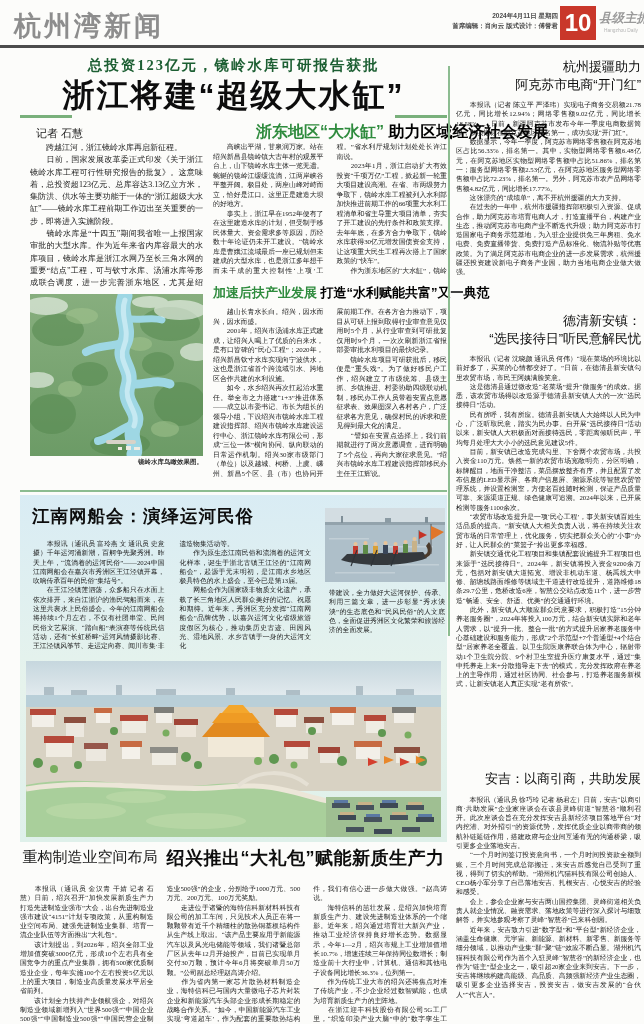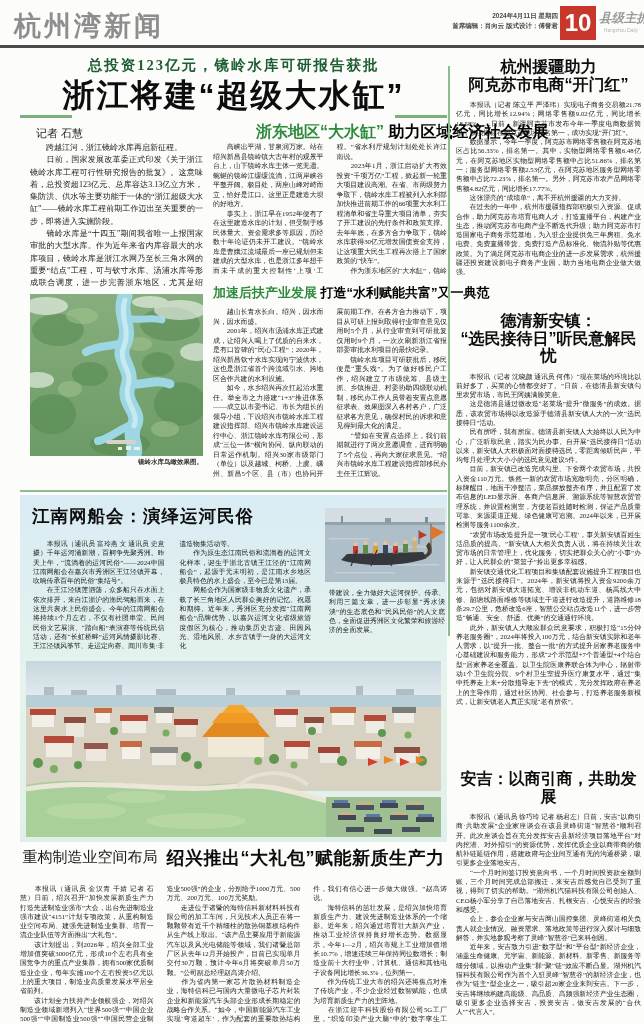--- a/index.html
+++ b/index.html
@@ -55,21 +55,21 @@
   .bottom-kicker{font-size:15px;font-family:"Liberation Serif",serif;color:#1a1a1a;margin-right:9px;vertical-align:2px;}
   .bottom-title{font-size:18px;font-weight:900;color:#0d0d0d;letter-spacing:0.5px;}
   .bottom-body{left:0;top:38px;width:427px;height:140px;column-count:3;column-gap:13px;font-size:6.8px;line-height:9.3px;}
 
   
   .sidebar{left:456px;top:58px;width:185px;height:966px;}
   .side-art{position:absolute;width:185px;overflow:hidden;}
   .art1{top:0;height:250px;}
   .art2{top:254px;height:452px;}
   .art3{top:712px;height:254px;}
-  .side-title{text-align:center;font-size:16px;font-weight:700;line-height:17.5px;color:#0d0d0d;}
+  .side-title{text-align:right;font-size:13px;font-weight:400;line-height:17.5px;color:#0d0d0d;}
   .side-body{margin-top:7px;font-size:6.8px;line-height:9.3px;}
   .art1 .side-body{height:196px;} .art2 .side-body{height:400px;} .art3 .side-body{height:226px;}
 </style>
 </head>
 <body>
 
 <div class="page">
 
   <div class="abs masthead">杭州湾新闻</div>
   <div class="abs head-info">

